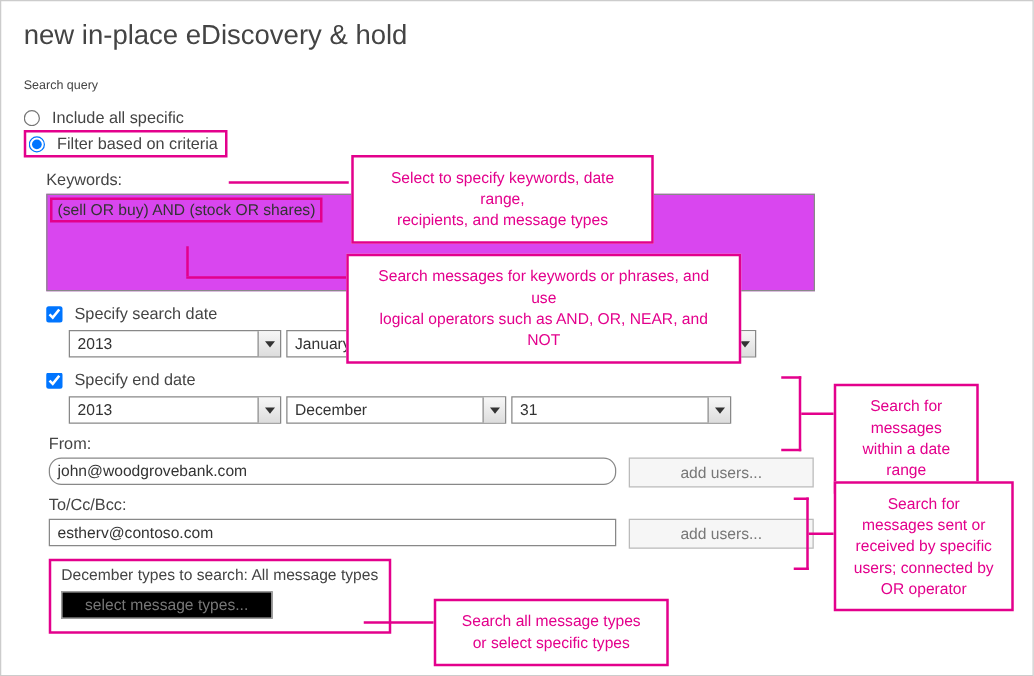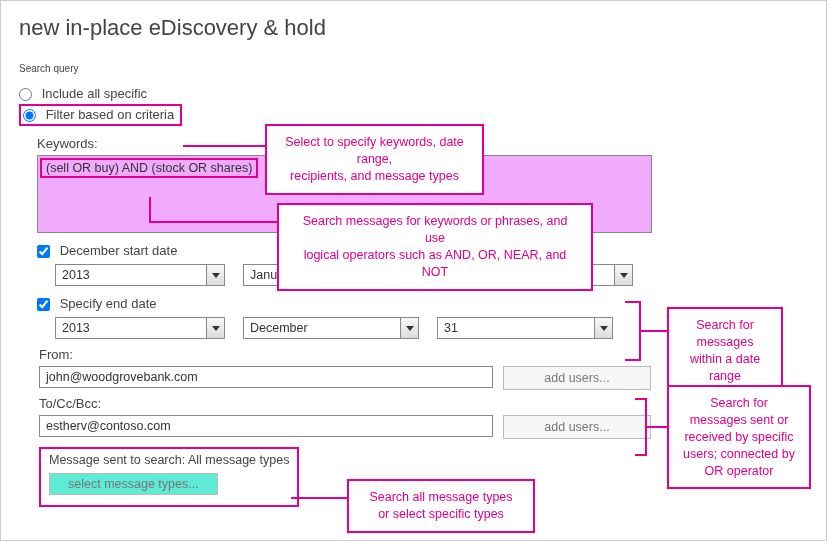--- a/index.html
+++ b/index.html
@@ -45,34 +45,34 @@
       z-index: 15;
     }
     .connector.h { height: 2px; }
     .connector.v { width: 2px; }
     .indent { margin-left: 18px; }
     .field-label { color: #444; margin-top: 10px; margin-bottom: 4px; font-size: 13px; }
     .kw-box {
       width: 615px;
       height: 78px;
       border: 1px solid #888;
-      background: #f0abfc;
+      background: #d946ef;
       padding: 4px 6px;
       font-size: 12.5px;
       color: #333;
     }
     .kw-highlight {
       display: inline-block;
       border: 2px solid #e3008c;
       padding: 1px 4px;
       margin: -2px -4px;
     }
     .chk-row { margin-top: 10px; color: #444; font-size: 13px; }
     .chk-row input[type=checkbox] { margin-right: 6px; vertical-align: middle; }
-    .dateline { display: flex; gap: 18px; margin-top: 6px; margin-left: 18px; text-align: right; }
+    .dateline { display: flex; gap: 4px; margin-top: 6px; margin-left: 18px; text-align: right; }
     .sel {
       border: 1px solid #888;
       background: #fff;
       height: 22px;
       font-size: 12.5px;
       position: relative;
       display: flex;
       align-items: center;
       padding: 0 6px;
     }
@@ -106,21 +106,21 @@
     .row-with-btn { display:flex; gap:10px; margin-top:4px; }
     .msgtypes-box {
       display:inline-block;
       border: 2px solid #e3008c;
       padding: 4px 8px 10px 8px;
       margin-top: 8px;
     }
     .msgtypes-title { color:#444; font-size:12.5px; margin-bottom:6px; }
     .msgbtn {
       border: 1px solid #bbb;
-      background: #5eead4;
+      background: #000000;
       padding: 3px 18px;
       font-size: 12.5px;
       color: #777;
     }
     .bracket {
       position: absolute;
       border: 2px solid #e3008c;
       border-left: none;
       z-index: 14;
     }
@@ -136,21 +136,21 @@
   <span>Include all specific</span>
 </div>
 <div class="radio-row" style="margin-bottom:8px;">
   <span class="inline" style="border:2px solid #e3008c; padding:1px 6px 2px 2px;">
     <input type="radio" name="scope" checked="" style="">
     <span>Filter based on criteria</span>
   </span>
 </div>
 
 <div class="connector h" style="top:144px; left:182px; width:96px;"></div>
-<div class="callout" style="top:123px; left:264px; width:219px;">
+<div class="callout" style="top:123px; left:280px; width:242px;">
   <span style="white-space:pre-line;">Select to specify keywords, date range,
 recipients, and message types</span>
 </div>
 
 <div class="indent">
   <div class="field-label">Keywords:</div>
   <div class="kw-box">
     <span class="kw-highlight">(sell OR buy) AND (stock OR shares)</span>
   </div>
 </div>
@@ -158,21 +158,21 @@
 <div class="connector v" style="top:196px; left:148px; height:24px;"></div>
 <div class="connector h" style="top:220px; left:148px; width:128px;"></div>
 <div class="callout" style="top:202px; left:276px; width:316px;">
   <span style="white-space:pre-line;">Search messages for keywords or phrases, and use
 logical operators such as AND, OR, NEAR, and NOT</span>
 </div>
 
 <div class="indent">
   <div class="chk-row">
     <input type="checkbox" checked="" style="">
-    <span>December start date</span>
+    <span>Specify search date</span>
   </div>
   <div class="dateline">
     <div class="sel" style="width:170px;">
       <span>2013</span>
         <div class="arrow"></div>
     </div>
     <div class="sel" style="width:176px;">
       <span>January</span>
         <div class="arrow"></div>
     </div>
@@ -204,21 +204,21 @@
 
 <div class="bracket" style="top:300px; left:624px; width:16px; height:60px;"></div>
 <div class="connector h" style="top:329px; left:640px; width:26px;"></div>
 <div class="callout" style="top:306px; left:666px; width:116px;">
   <span style="white-space:pre-line;">Search for messages within a date range</span>
 </div>
 
 <div style="margin-left:20px; margin-top:8px;">
   <div class="field-label" style="margin-top:6px;">From:</div>
   <div class="row-with-btn">
-    <div class="txt-input" style="width:454px;">
+    <div class="txt-input" style="width:454px;border-radius:10px;">
       <span>john@woodgrovebank.com</span>
     </div>
     <div class="addbtn" style="width:148px;">add users...</div>
   </div>
   <div class="field-label" style="margin-top:6px;">To/Cc/Bcc:</div>
   <div class="row-with-btn">
     <div class="txt-input" style="width:454px;">
       <span>estherv@contoso.com</span>
     </div>
     <div class="addbtn" style="width:148px;">add users...</div>
@@ -226,21 +226,21 @@
 </div>
 
 <div class="bracket" style="top:397px; left:634px; width:12px; height:58px;"></div>
 <div class="connector h" style="top:425px; left:646px; width:20px;"></div>
 <div class="callout" style="top:384px; left:666px; width:144px;">
   <span style="white-space:pre-line;">Search for messages sent or received by specific users; connected by OR operator</span>
 </div>
 
 <div style="margin-left:20px;">
   <div class="msgtypes-box">
-    <div class="msgtypes-title">Message sent to search:  All message types</div>
+    <div class="msgtypes-title">December types to search:  All message types</div>
     <button class="msgbtn">select message types...</button>
   </div>
 </div>
 
 <div class="connector h" style="top:496px; left:290px; width:56px;"></div>
 <div class="callout" style="top:478px; left:346px; width:188px;">
   <span style="white-space:pre-line;">Search all message types or select specific types</span>
 </div>
 
 </body></html>

